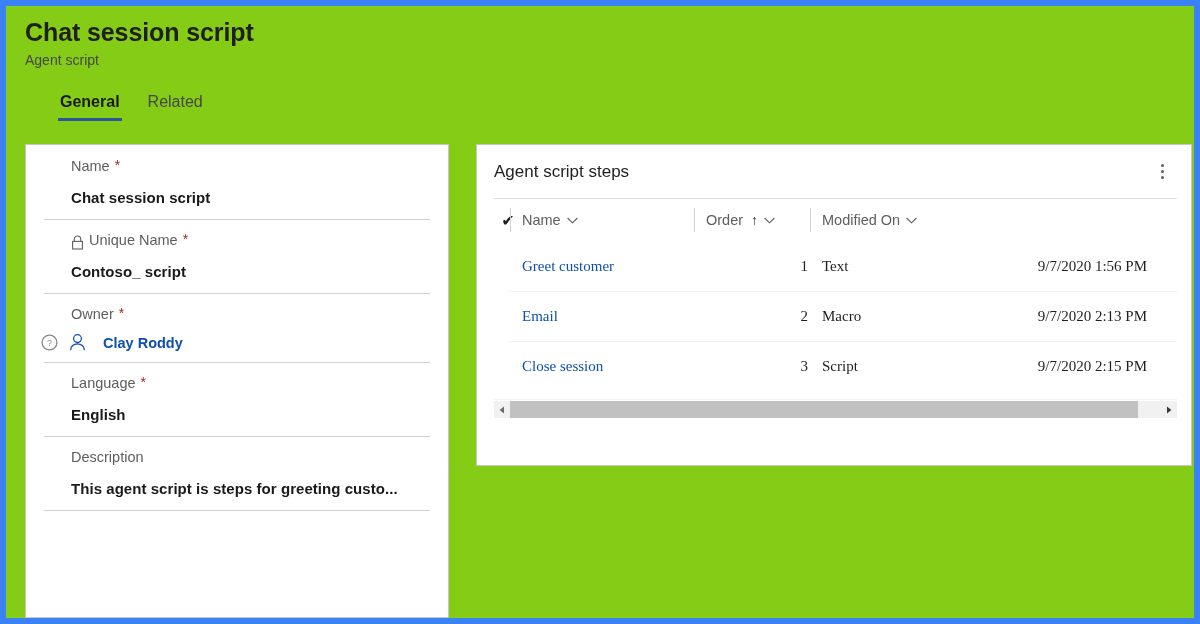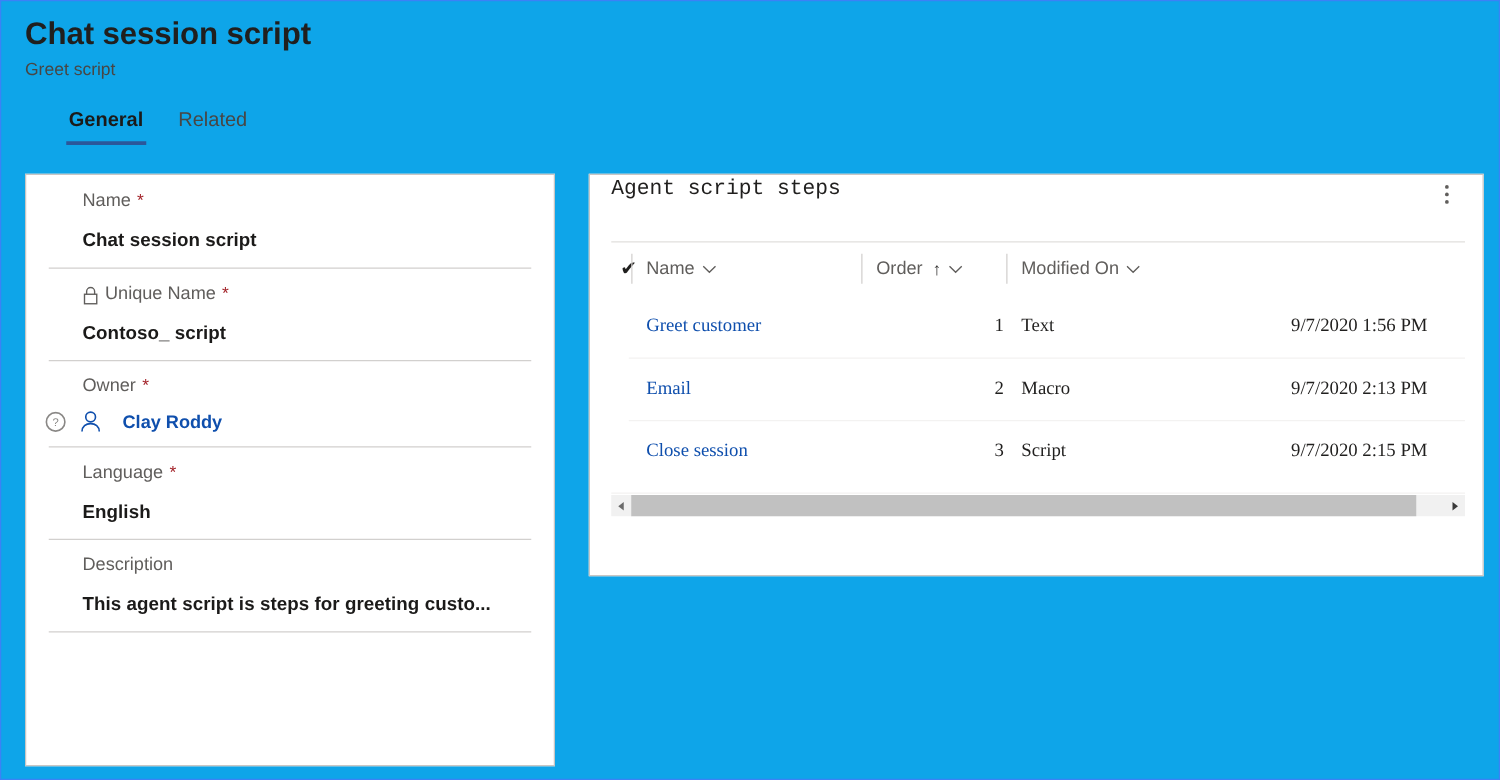--- a/index.html
+++ b/index.html
@@ -12,22 +12,22 @@
     width: 1200px;
     height: 624px;
     font-family: "Liberation Sans", sans-serif;
     color: #201f1e;
     overflow: hidden;
   }
   #screen {
     position: relative;
     width: 1200px;
     height: 624px;
-    background: #0ea5e9;
-    border: 1px solid #3b82f6;
+    background: #84cc16;
+    border: 6px solid #3b82f6;
     overflow: hidden;
   }
 
   
   .page-header {
     position: absolute;
     left: 19px;
     top: 10px;
     width: 700px;
   }
@@ -166,23 +166,22 @@
     top: 138px;
     width: 716px;
     height: 322px;
     background: #ffffff;
     border: 1px solid #c8c6c4;
   }
   .grid-card-header {
     position: relative;
     height: 53px;
     display: flex;
-    align-items: flex-start;
+    align-items: center;
     padding: 0 14px 0 17px;
-    font-family: Liberation Mono, monospace;
   }
   .grid-card-title {
     font-size: 17px;
     color: #201f1e;
     line-height: 24px;
   }
   .kebab {
     margin-left: auto;
     width: 30px;
     height: 30px;
@@ -334,21 +333,21 @@
     cursor: pointer;
   }
 </style>
 </head>
 <body>
 
 <div id="screen">
 
   <div class="page-header">
     <div class="page-title">Chat session script</div>
-    <div class="page-subtitle">Greet script</div>
+    <div class="page-subtitle">Agent script</div>
   </div>
 
   <div class="tabs">
     <div class="tab active">General</div>
     <div class="tab">Related</div>
   </div>
 
   <div class="form-card">
 
     <div class="field">

